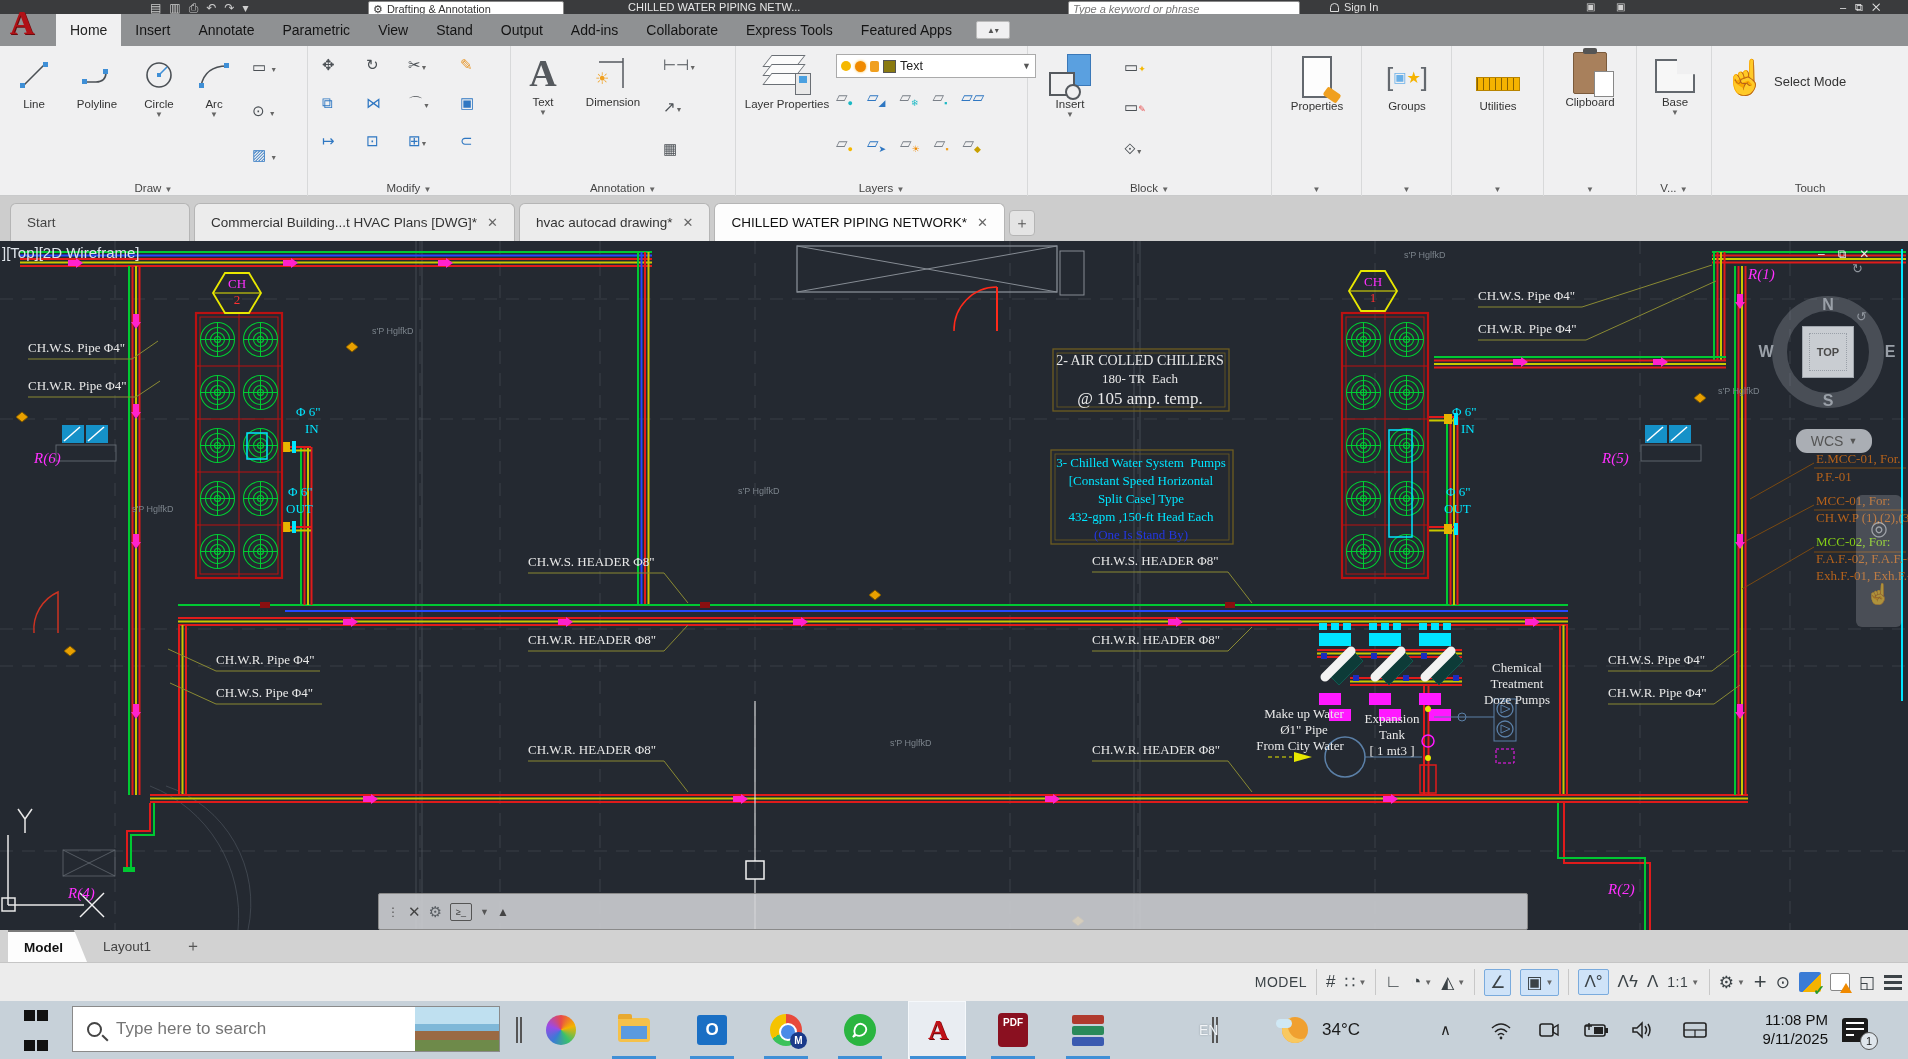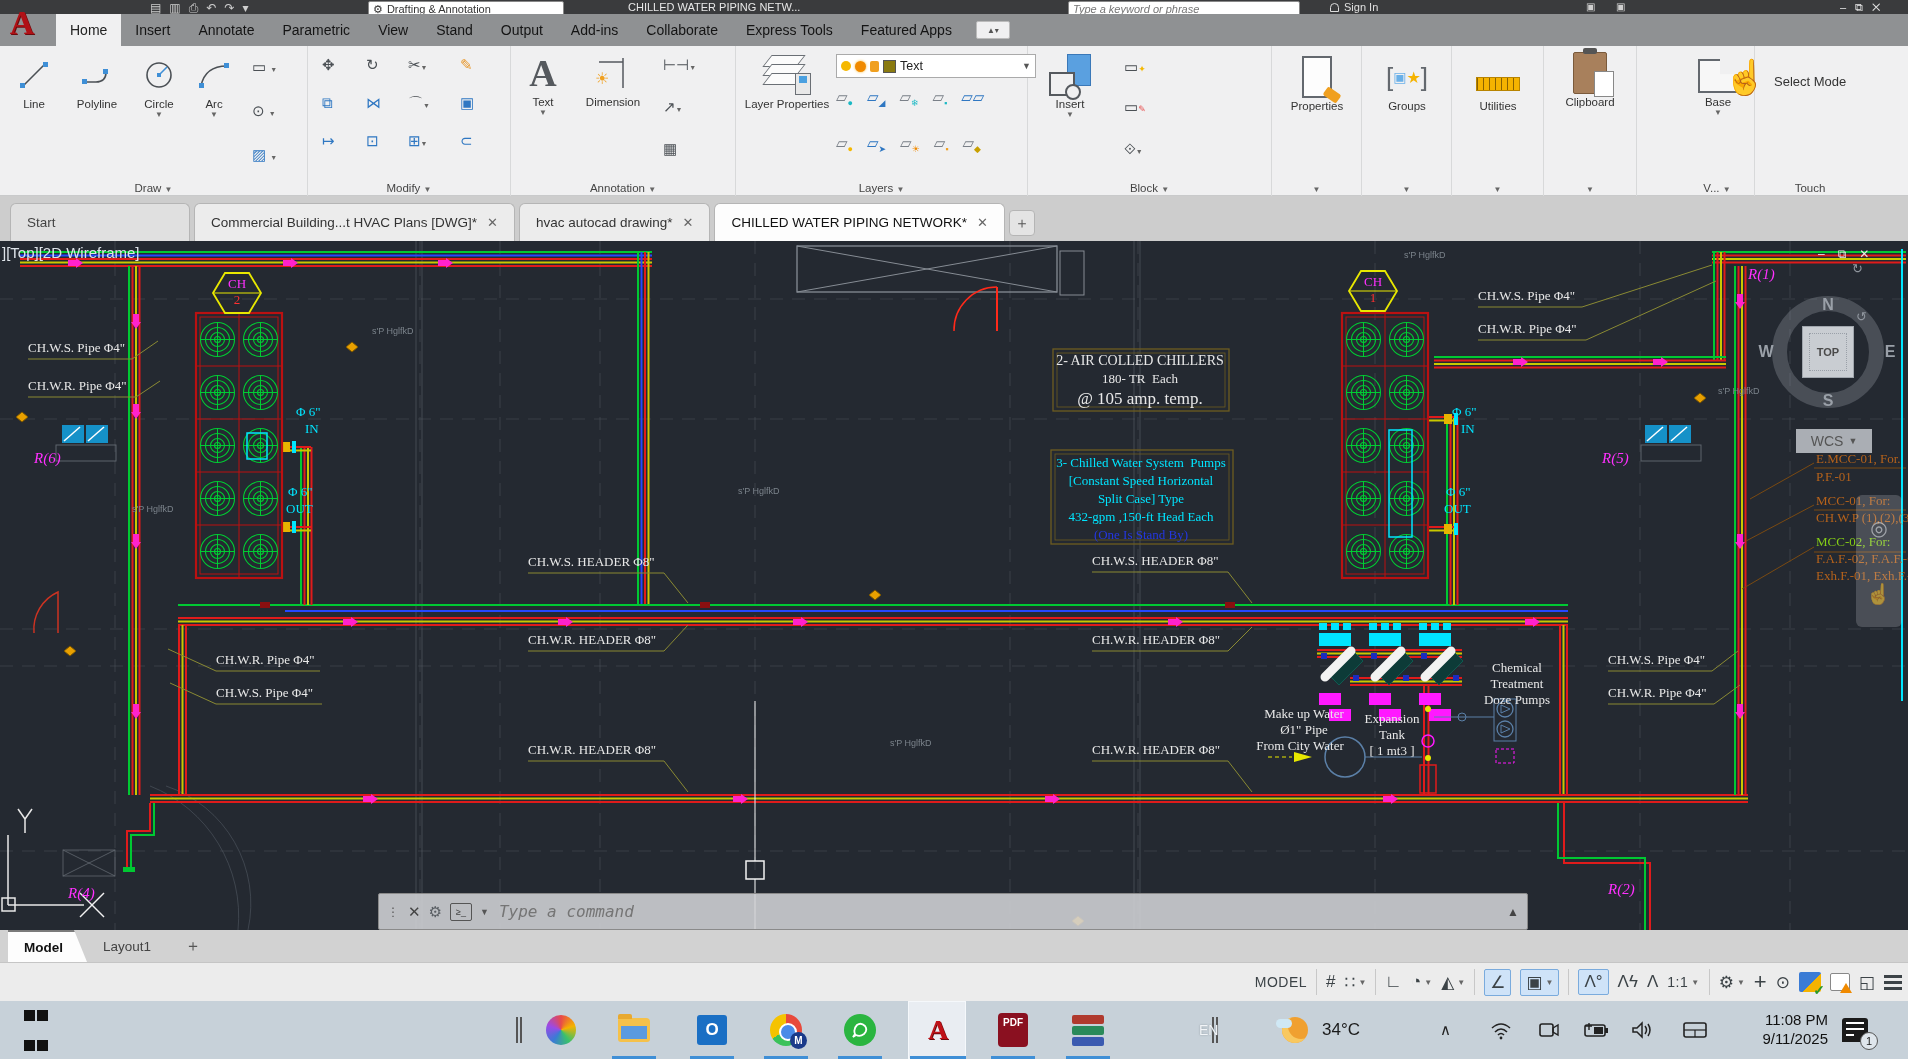--- a/index.html
+++ b/index.html
@@ -73,21 +73,21 @@
   #anno-layer{position:absolute;left:0;top:0;width:100%;height:100%;pointer-events:none;}
   .anno{position:absolute;font-family:"Liberation Serif",serif;white-space:pre;line-height:1.05;}
   .anno.ctr{transform:translateX(-50%);}
   .anno.it{font-style:italic;}
   .vp-controls{position:absolute;left:1818px;top:6px;display:flex;gap:13px;color:#e8e8e8;font-size:12px;z-index:5;}
   .vcube-ring{position:absolute;left:1772px;top:55px;width:112px;height:112px;border-radius:50%;border:15px solid rgba(150,156,164,.33);}
   .vcube-face{position:absolute;left:1802px;top:85px;width:52px;height:52px;background:#c9cdd2;border:1px solid #a0a6ad;display:flex;align-items:center;justify-content:center;font-size:11px;font-weight:bold;color:#4a4a4a;}
   .vcube-face i{position:absolute;inset:6px;border:1px dotted #9aa0a8;}
   .vc-letter{position:absolute;font-size:16px;font-weight:bold;color:#9aa0a8;transform:translate(-50%,-50%);}
   .vc-rot{position:absolute;color:#8f959d;font-size:13px;}
-  .wcs-pill{position:absolute;left:1796px;top:188px;width:76px;height:24px;background:rgba(204,208,214,.8);border-radius:0;display:flex;align-items:center;justify-content:center;gap:5px;font-size:14px;color:#555;}
+  .wcs-pill{position:absolute;left:1796px;top:188px;width:76px;height:24px;background:rgba(204,208,214,.8);border-radius:11px;display:flex;align-items:center;justify-content:center;gap:5px;font-size:14px;color:#555;}
   .navbar-strip{position:absolute;left:1856px;top:254px;width:46px;height:132px;background:rgba(228,231,235,.20);border-radius:6px;display:flex;flex-direction:column;align-items:center;justify-content:space-around;color:rgba(235,238,242,.55);font-size:20px;}
   
   .cmdbar{position:absolute;left:378px;top:652px;width:1150px;height:37px;background:rgba(209,211,214,.88);border:1px solid #8a8a8a;border-radius:2px;display:flex;align-items:center;gap:8px;padding:0 8px;z-index:6;}
   .cmd-grip{color:#555;font-size:12px;letter-spacing:1px;}
   .cmd-x{color:#444;font-size:15px;}
   .cmd-wrench{color:#5a5f64;font-size:15px;}
   .cmd-term{width:22px;height:18px;border:1.5px solid #555;border-radius:2px;color:#444;font-size:9px;display:flex;align-items:center;justify-content:center;}
   .cmdbar input{flex:1;background:transparent;border:0;outline:0;font-family:"DejaVu Sans Mono",monospace;font-style:italic;font-size:16px;color:#3a3a3a;}
   .cmd-up{color:#444;font-size:12px;}
   
@@ -364,21 +364,21 @@
             <span class="clip-icon">
               <span class="tab2"></span>
               <span class="pg"></span>
             </span>
           </span>
         <span>Clipboard</span>
       </div>
       <div class="plabel"><span class="dn">▼</span></div>
     </div>
 
-    <div class="panel" style="left:1680px;width:75px">
+    <div class="panel" style="left:1637px;width:75px">
       <div class="bigtool" style="left:16px;top:4px;width:44px">
         <span class="glyph">
             <span class="base-icon"></span>
           </span>
         <span>Base</span>
           <span class="dn8">▼</span>
       </div>
       <div class="plabel"><span>V...</span> <span class="dn">▼</span></div>
     </div>
 
@@ -891,21 +891,20 @@
       <span>◎</span>
       <span>☝</span>
     </div>
 
     <div class="cmdbar">
       <span class="cmd-grip">⋮</span>
       <span class="cmd-x">✕</span>
       <span class="cmd-wrench">⚙</span>
       <span class="cmd-term">≥_</span>
       <span style="font-size:9px;color:#555">▼</span>
-      <input placeholder="Type a command" style="">
       <span class="cmd-up">▲</span>
     </div>
   </div>
 
   <div class="model-bar">
     <div class="mtab active">Model</div>
     <div class="mtab">Layout1</div>
     <div class="mtab-plus">＋</div>
   </div>
 
@@ -949,20 +948,25 @@
       </span>
   </div>
 
   <div class="taskbar">
     <div class="t-item win-logo">
         <i></i>
         <i></i>
         <i></i>
         <i></i>
       </div>
+    <div class="t-item t-search">
+      <span class="mag"></span>
+      <input placeholder="Type here to search" style="">
+      <span class="scene"></span>
+    </div>
     <div class="t-sep" style="left:516px"></div>
     <div class="acad-active"></div>
     <div class="t-item app-tile" style="left:539px">
         <span class="copilot"></span>
       </div>
     <div class="t-item app-tile" style="left:612px">
         <span class="folder"></span>
         <span class="underline"></span>
       </div>
     <div class="t-item app-tile" style="left:690px">

